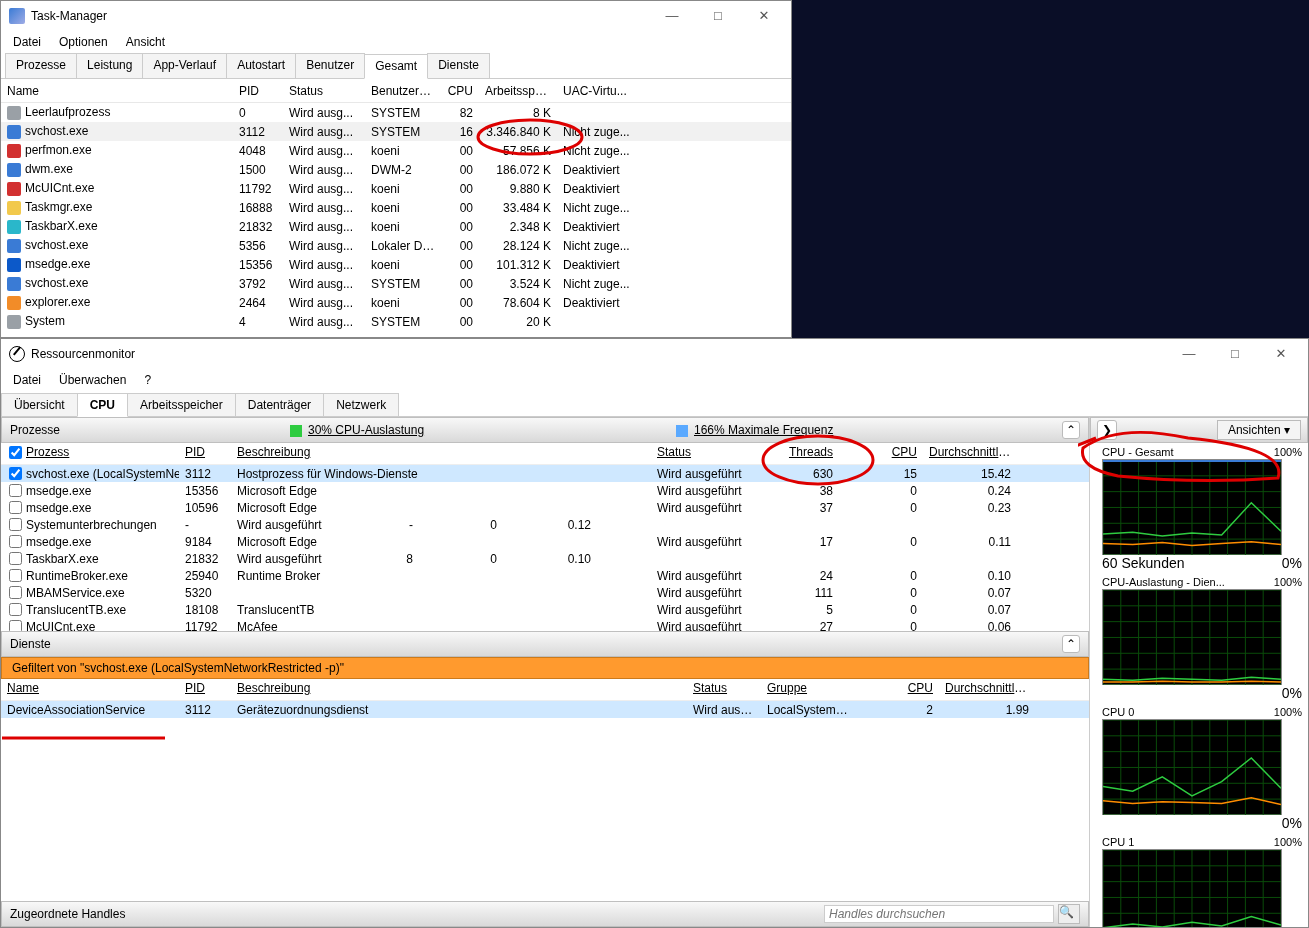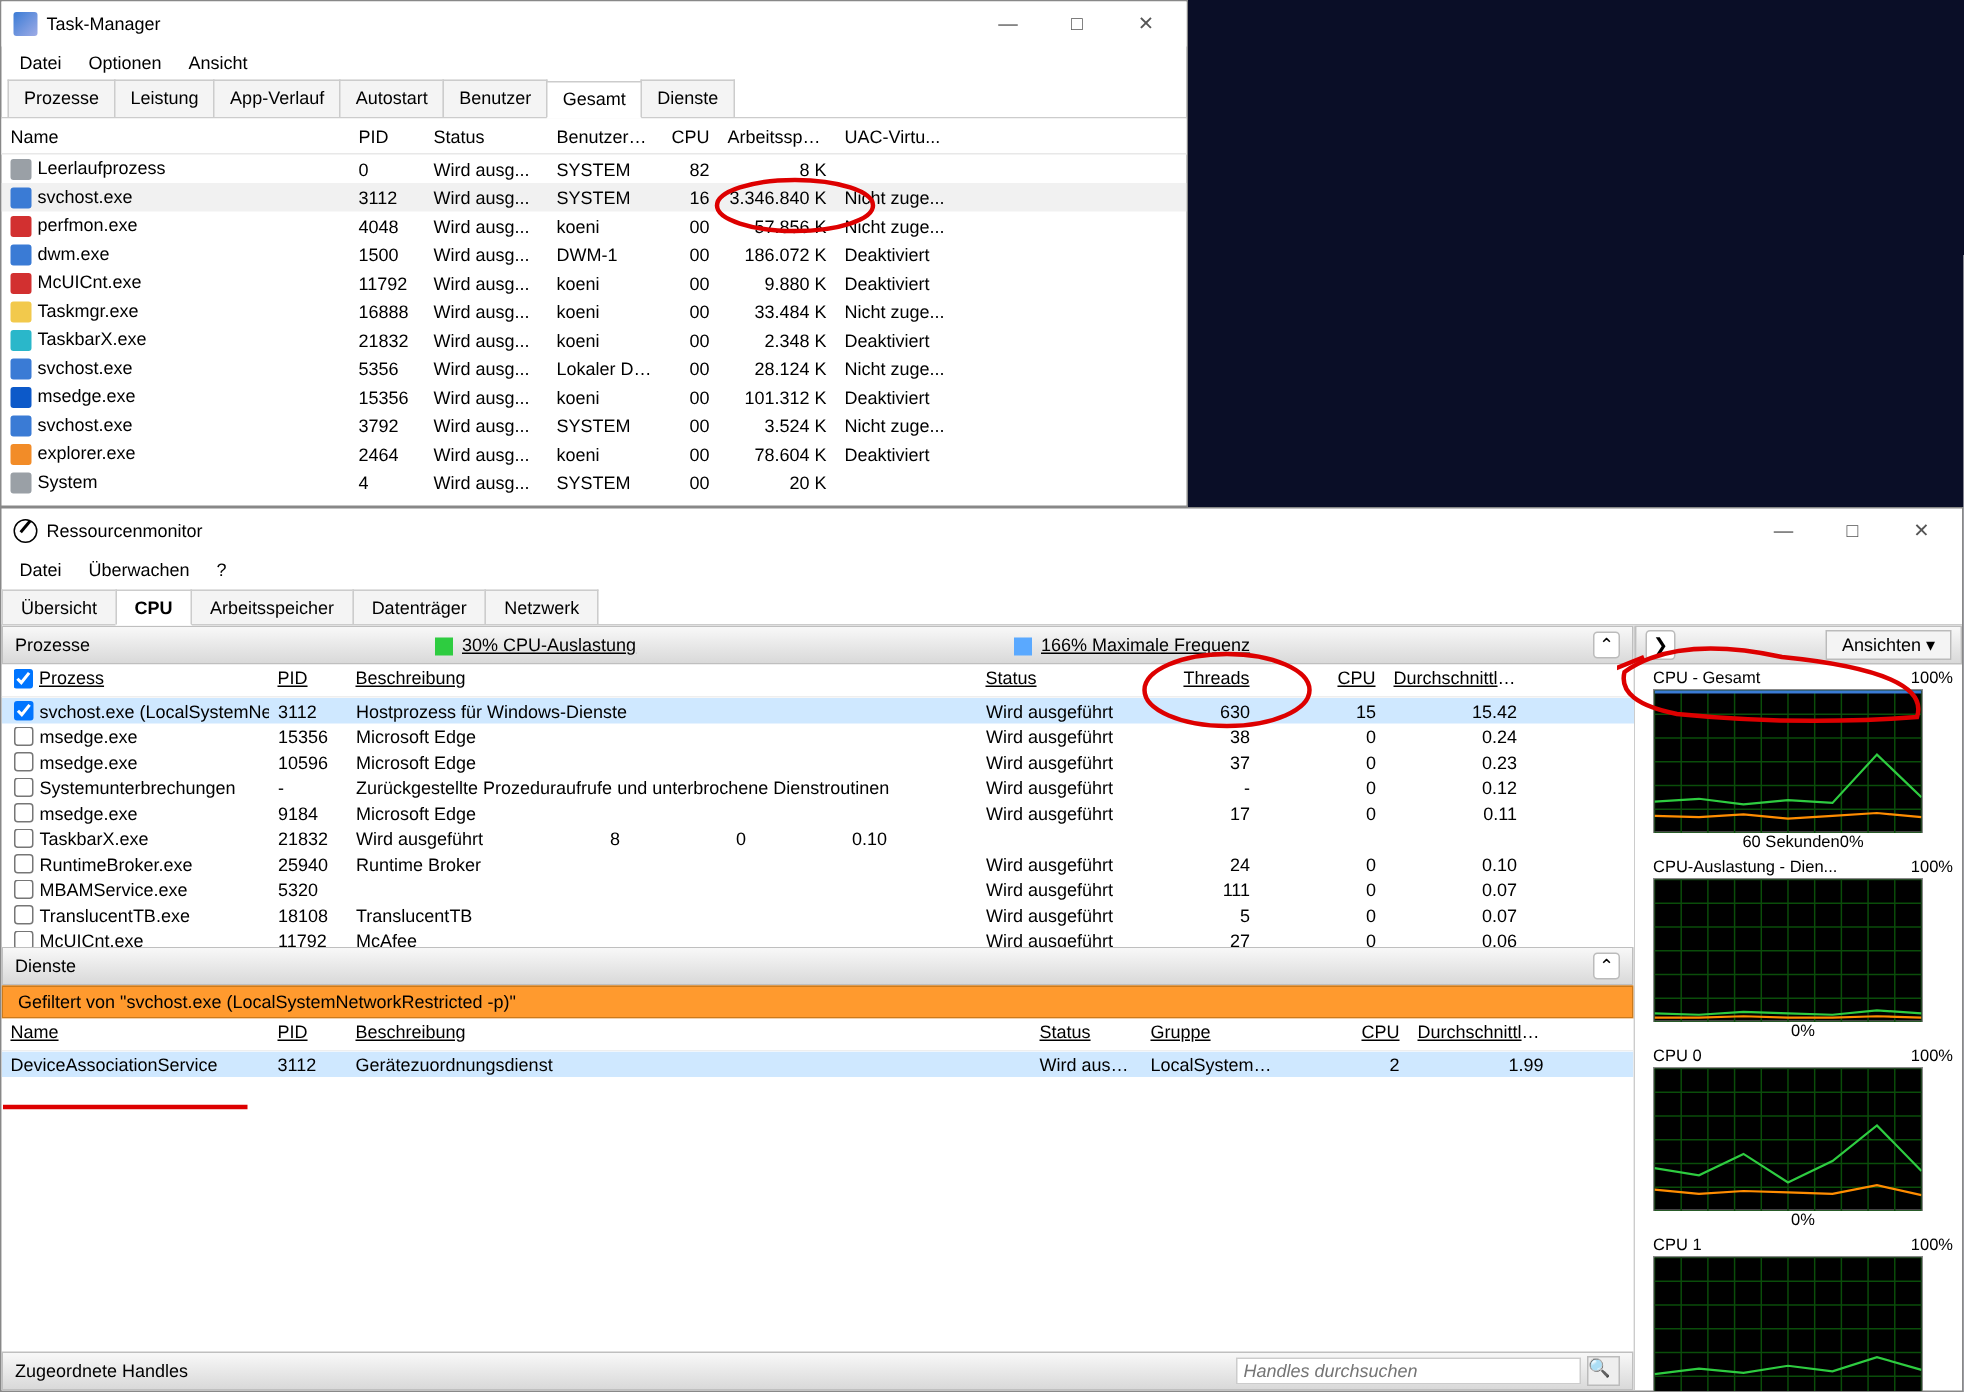--- a/index.html
+++ b/index.html
@@ -82,21 +82,21 @@
 .dc-cpu  { width: 80px; text-align:right; }
 .dc-avg  { width: 96px; text-align:right; }
 
 .rm-right-header { height:26px; background: linear-gradient(#f8f8f8,#d9d9d9); border:1px solid #bfbfbf; display:flex; align-items:center; padding:0 6px; justify-content:space-between; }
 .rm-arrow { width:20px; height:20px; border:1px solid #bbb; background:#fff; text-align:center; line-height:18px; cursor:pointer; border-radius:3px;}
 .rm-views-btn { padding: 2px 10px; border:1px solid #bbb; background:#f4f4f4; font-size:12px; cursor:pointer; }
 .chart-block { padding: 2px 6px 2px 12px; }
 .chart-title { display:flex; justify-content:space-between; font-size:11px; padding: 1px 0; }
 .chart-canvas { width: 180px; height: 96px; background:#000; border:1px solid #888; position:relative; }
 .chart-canvas svg { position:absolute; inset:0; }
-.chart-sub { display:flex; justify-content:center; font-size:11px; }
+.chart-sub { display:flex; justify-content:space-between; font-size:14px; }
 
 .handles-hdr { height: 26px; background: linear-gradient(#f8f8f8,#d9d9d9); border:1px solid #bfbfbf; display:flex; align-items:center; padding:0 8px; }
 .search-box { margin-left:auto; width:230px; height:18px; border:1px solid #ccc; padding:0 4px; font-style:italic; color:#888; font-size:12px; }
 .search-btn { width:22px; height:20px; margin-left:4px; border:1px solid #bbb; background:#eee; cursor:pointer; }
 
 
 .anno { position:absolute; pointer-events:none; }
 </style>
 </head>
 <body>
@@ -157,21 +157,21 @@
         <div class="c-stat">Wird ausg...</div>
         <div class="c-user">koeni</div>
         <div class="c-cpu">00</div>
         <div class="c-mem">57.856 K</div>
         <div class="c-uac">Nicht zuge...</div>
       </div>
       <div class="tm-row">
         <div class="c-name"><span class="proc-icon ic-blue"></span>dwm.exe</div>
         <div class="c-pid">1500</div>
         <div class="c-stat">Wird ausg...</div>
-        <div class="c-user">DWM-1</div>
+        <div class="c-user">DWM-2</div>
         <div class="c-cpu">00</div>
         <div class="c-mem">186.072 K</div>
         <div class="c-uac">Deaktiviert</div>
       </div>
       <div class="tm-row">
         <div class="c-name"><span class="proc-icon ic-red"></span>McUICnt.exe</div>
         <div class="c-pid">11792</div>
         <div class="c-stat">Wird ausg...</div>
         <div class="c-user">koeni</div>
         <div class="c-cpu">00</div>
@@ -316,21 +316,20 @@
             <div class="pc-pid">10596</div>
             <div class="pc-desc">Microsoft Edge</div>
             <div class="pc-stat">Wird ausgeführt</div>
             <div class="pc-thr">37</div>
             <div class="pc-cpu">0</div>
             <div class="pc-avg">0.23</div>
           </div>
           <div class="panel-row">
             <div class="pc-name"><input type="checkbox" class="cb" style="">Systemunterbrechungen</div>
             <div class="pc-pid">-</div>
-            <div class="pc-desc">Zurückgestellte Prozeduraufrufe und unterbrochene Dienstroutinen</div>
             <div class="pc-stat">Wird ausgeführt</div>
             <div class="pc-thr">-</div>
             <div class="pc-cpu">0</div>
             <div class="pc-avg">0.12</div>
           </div>
           <div class="panel-row">
             <div class="pc-name"><input type="checkbox" class="cb" style="">msedge.exe</div>
             <div class="pc-pid">9184</div>
             <div class="pc-desc">Microsoft Edge</div>
             <div class="pc-stat">Wird ausgeführt</div>

